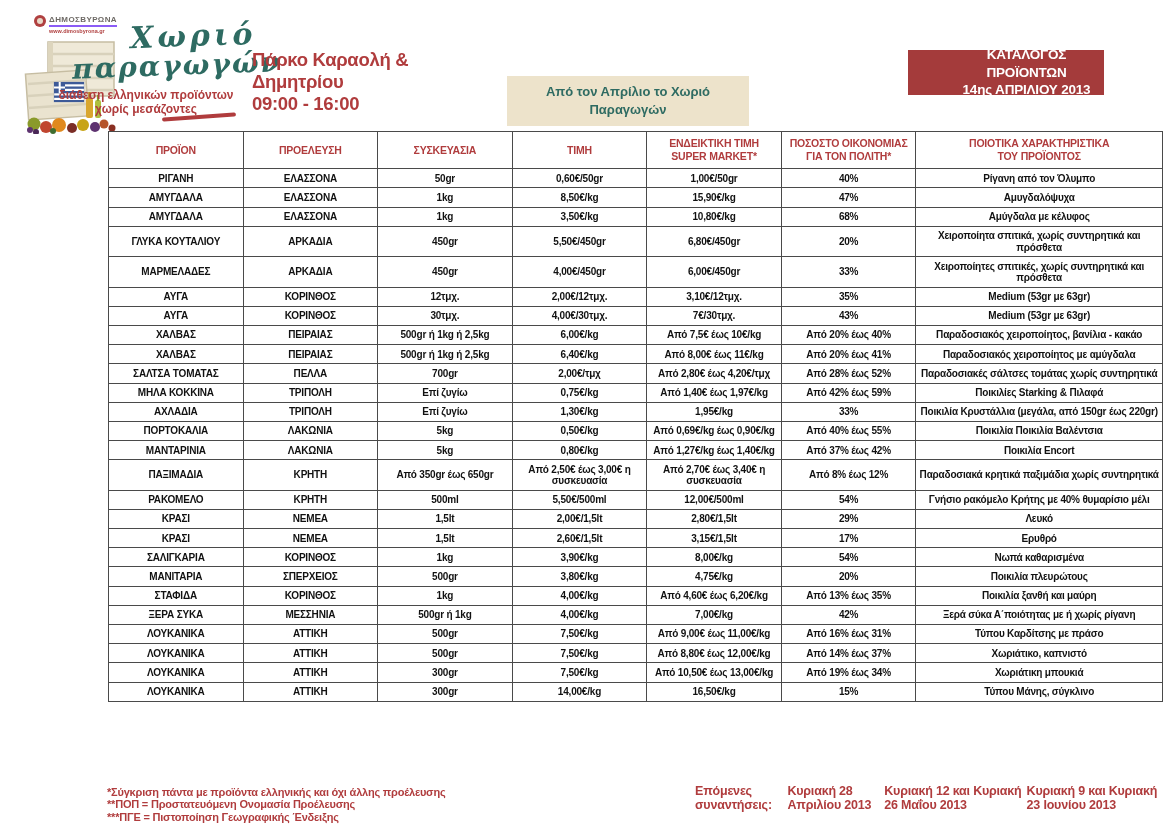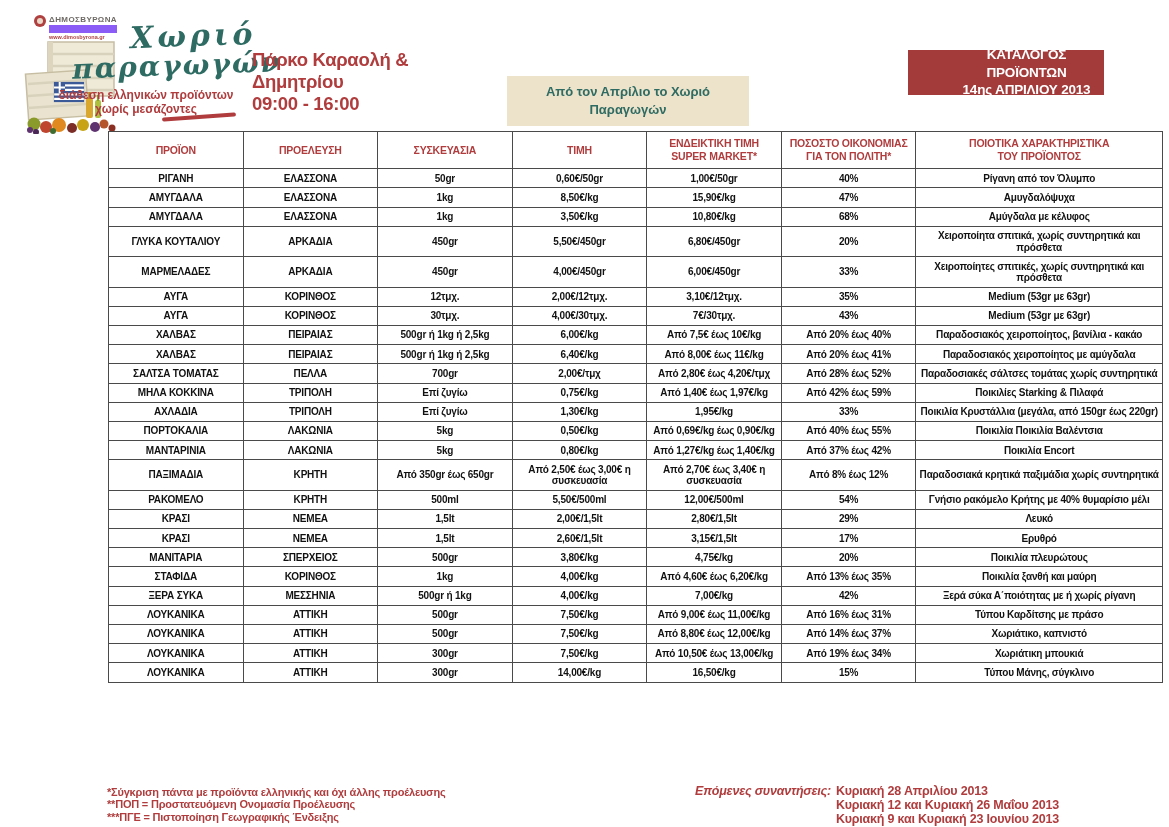--- a/index.html
+++ b/index.html
@@ -7,21 +7,21 @@
   .page {
     position:relative; width:1169px; height:827px; background:#ffffff;
     font-family:"Liberation Sans", sans-serif; overflow:hidden;
   }
 
   
   .muni { position:absolute; left:34px; top:15px; display:flex; align-items:flex-start; gap:3px; }
   .muni-emblem { width:12px; height:12px; border-radius:50%; background:#b04040; position:relative; flex:0 0 auto; }
   .muni-emblem::after { content:""; position:absolute; left:3px; top:3px; width:6px; height:6px; border-radius:50%; background:#e8d9c8; }
   .muni-col { display:flex; flex-direction:column; }
-  .muni-name { font-size:8px; font-weight:bold; color:#6e6a66; letter-spacing:.4px; border-bottom:8px solid #8b5cf6; padding-bottom:1px; }
+  .muni-name { font-size:8px; font-weight:bold; color:#6e6a66; letter-spacing:.4px; border-bottom:2px solid #8b5cf6; padding-bottom:1px; }
   .muni-site { font-size:5.5px; font-weight:bold; color:#b04040; margin-top:1px; }
 
   
   .crates { position:absolute; left:24px; top:40px; width:96px; height:94px; }
 
   
   .brand1, .brand2 {
     position:absolute; font-family:"DejaVu Serif", serif; font-style:italic; font-weight:bold;
     color:#2e6b62; transform:rotate(-2deg); white-space:nowrap;
   }
@@ -57,22 +57,22 @@
   .catalog-table td { color:#111111; font-weight:bold; font-size:10px; padding:3.5px 3px;
     line-height:1.12; letter-spacing:-.2px; }
   .catalog-table th:nth-child(-n+6) { width:12.77%; }
   .catalog-table th:nth-child(7) { width:23.4%; }
 
   
   .footnotes { position:absolute; left:107px; top:786px; color:#b03c3d; font-weight:bold;
     font-size:11px; line-height:1.12; letter-spacing:-.2px; }
   .meetings { position:absolute; left:695px; top:785px; display:flex; color:#b03c3d;
     font-weight:bold; font-size:12.5px; line-height:1.1; letter-spacing:-.2px; }
-  .meetings-label { margin-right:5px;font-style:italic; }
-  .meetings-dates { display:flex; flex-direction:column; }
+  .meetings-label { margin-right:5px; }
+  .meetings-dates { display:flex; flex-direction:row; }
 </style>
 </head>
 <body>
 
 <div class="page">
 
   <div class="muni">
     <span class="muni-emblem"></span>
     <span class="muni-col">
       <span class="muni-name">ΔΗΜΟΣΒΥΡΩΝΑ</span>
@@ -327,20 +327,29 @@
         <tr>
           <td>ΚΡΑΣΙ</td>
           <td>ΝΕΜΕΑ</td>
           <td>1,5lt</td>
           <td>2,60€/1,5lt</td>
           <td>3,15€/1,5lt</td>
           <td>17%</td>
           <td>Ερυθρό</td>
         </tr>
         <tr>
+          <td>ΣΑΛΙΓΚΑΡΙΑ</td>
+          <td>ΚΟΡΙΝΘΟΣ</td>
+          <td>1kg</td>
+          <td>3,90€/kg</td>
+          <td>8,00€/kg</td>
+          <td>54%</td>
+          <td>Νωπά καθαρισμένα</td>
+        </tr>
+        <tr>
           <td>ΜΑΝΙΤΑΡΙΑ</td>
           <td>ΣΠΕΡΧΕΙΟΣ</td>
           <td>500gr</td>
           <td>3,80€/kg</td>
           <td>4,75€/kg</td>
           <td>20%</td>
           <td>Ποικιλία πλευρώτους</td>
         </tr>
         <tr>
           <td>ΣΤΑΦΙΔΑ</td>

